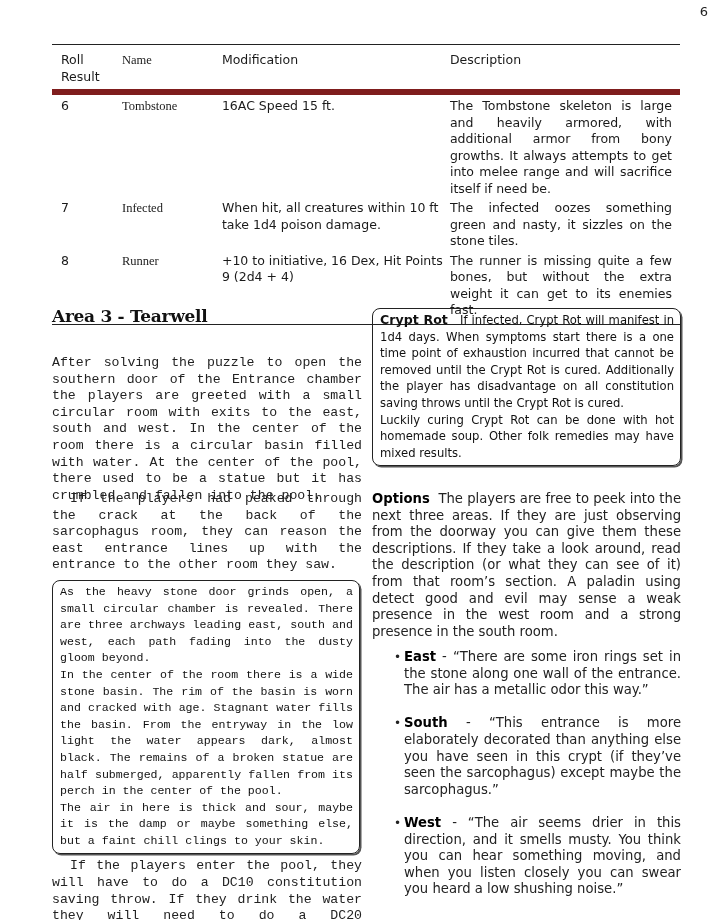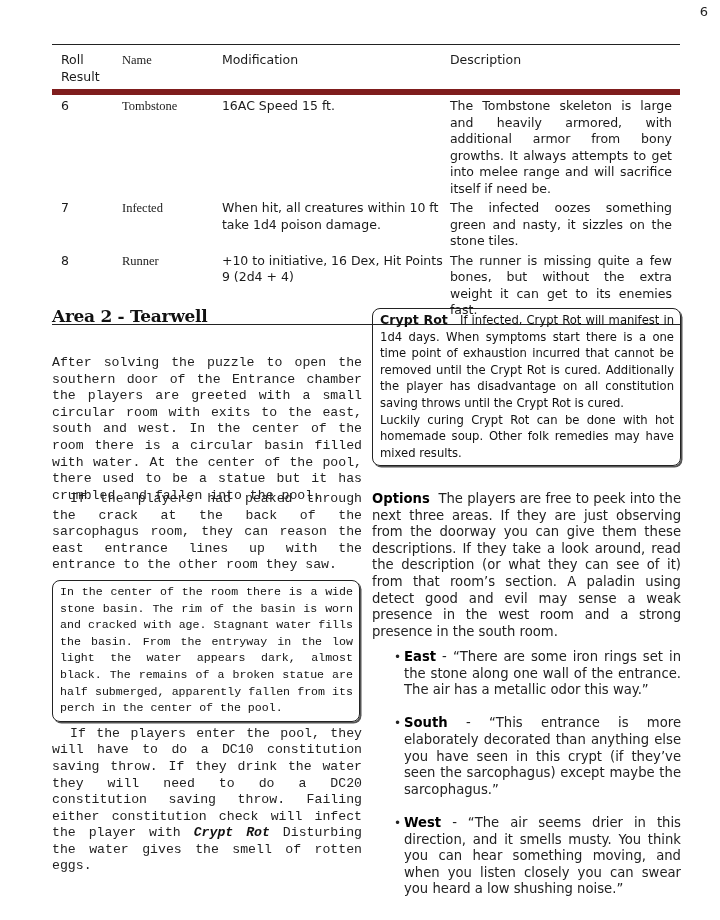--- a/index.html
+++ b/index.html
@@ -87,30 +87,32 @@
     </tr>
     <tr>
       <td class="c1">8</td>
       <td class="c2">Runner</td>
       <td class="c3">+10 to initiative, 16 Dex, Hit Points 9 (2d4 + 4)</td>
       <td class="c4">The runner is missing quite a few bones, but without the extra weight it can get to its enemies fast.</td>
     </tr>
   </tbody>
 </table>
 
-<h2>Area 2 - Tearwell</h2>
+<h2>Area 3 - Tearwell</h2>
 
 <div class="col left" style="top:355px;">
   <p class="para">After solving the puzzle to open the southern door of the Entrance chamber the players are greeted with a small circular room with exits to the east, south and west. In the center of the room there is a circular basin filled with water. At the center of the pool, there used to be a statue but it has crumbled and fallen into the pool.</p>
 </div>
 
 <div class="col left" style="top:491px;">
   <p class="para indent">If the players had peaked through the crack at the back of the sarcophagus room, they can reason the east entrance lines up with the entrance to the other room they saw.</p>
   <div class="box" style="margin-top:6px; width:308px;">
+    <div>As the heavy stone door grinds open, a small circular chamber is revealed. There are three archways leading east, south and west, each path fading into the dusty gloom beyond.</div>
     <div>In the center of the room there is a wide stone basin. The rim of the basin is worn and cracked with age. Stagnant water fills the basin. From the entryway in the low light the water appears dark, almost black. The remains of a broken statue are half submerged, apparently fallen from its perch in the center of the pool.</div>
+    <div>The air in here is thick and sour, maybe it is the damp or maybe something else, but a faint chill clings to your skin.</div>
   </div>
   <p class="para indent" style="margin-top:4px;"><span>If the players enter the pool, they will have to do a DC10 constitution saving throw. If they drink the water they will need to do a DC20 constitution saving throw. Failing either constitution check will infect the player with </span><b style="font-style:italic;color:#111;">Crypt Rot</b><span> Disturbing the water gives the smell of rotten eggs.</span></p>
 </div>
 
 <div class="col right" style="top:308px;">
   <div class="box" style="width:309px;">
     <div><b>Crypt Rot</b>&nbsp;&nbsp;&nbsp;<span>If infected, Crypt Rot will manifest in 1d4 days. When symptoms start there is a one time point of exhaustion incurred that cannot be removed until the Crypt Rot is cured. Additionally the player has disadvantage on all constitution saving throws until the Crypt Rot is cured.</span></div>
     <div>Luckily curing Crypt Rot can be done with hot homemade soup. Other folk remedies may have mixed results.</div>
   </div>
 </div>

